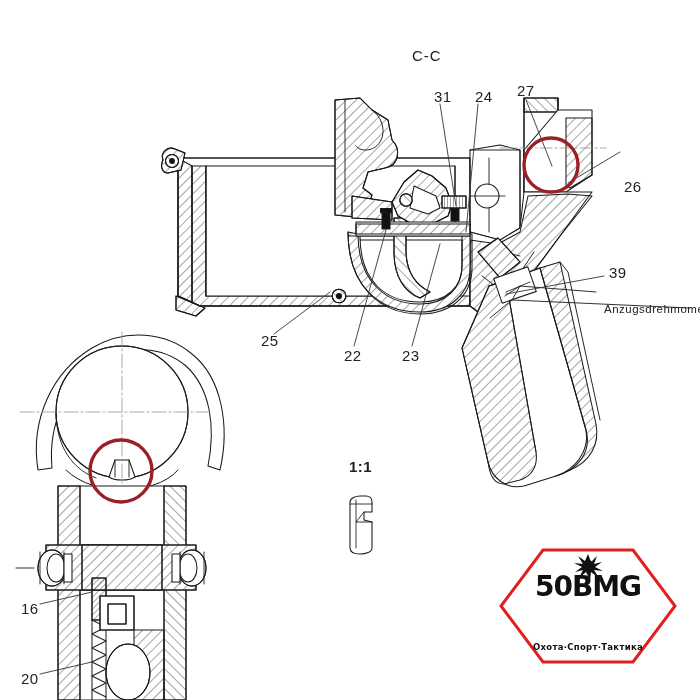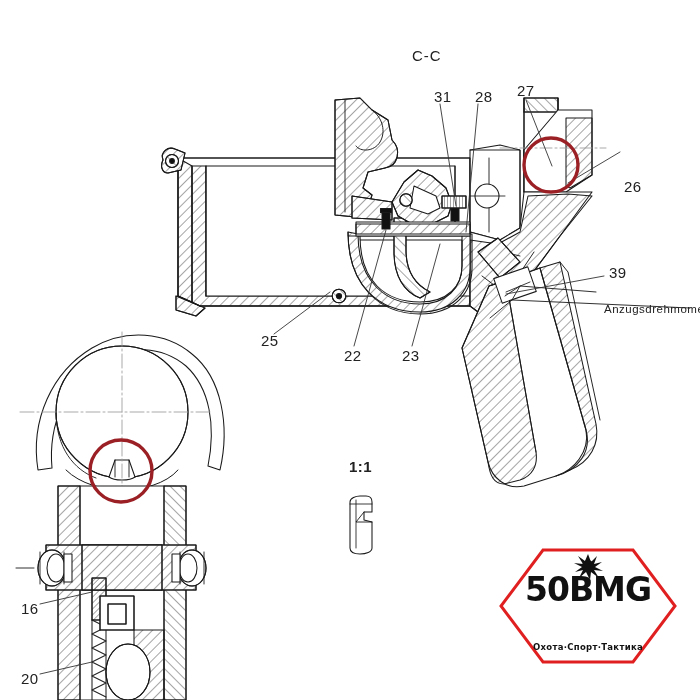--- a/index.html
+++ b/index.html
@@ -8,21 +8,21 @@
   #stage{position:absolute;inset:0;width:700px;height:700px;}
   .lbl{position:absolute;font-family:"Liberation Sans",sans-serif;
        font-size:15px;color:#222;letter-spacing:.5px;white-space:nowrap;}
   .lbl-sm{font-size:11.5px;}
   .title{position:absolute;font-size:15px;color:#222;letter-spacing:1px;}
   
   #logo{position:absolute;left:497px;top:546px;width:182px;height:120px;}
   .hexwrap{position:absolute;inset:0;}
   .logo-txt{position:absolute;left:0;width:182px;text-align:center;
             font-family:"DejaVu Sans",sans-serif;color:#111;}
-  #logo-main{top:27px;font-size:33px;font-weight:700;letter-spacing:-1px;line-height:1;}
+  #logo-main{top:27px;font-size:28px;font-weight:700;letter-spacing:-1px;line-height:1;}
   #logo-sub{top:62px;font-size:31px;font-weight:700;letter-spacing:-.5px;line-height:1;}
   #logo-tag{top:96px;font-size:8.5px;font-weight:700;letter-spacing:.3px;}
 </style>
 </head>
 <body>
 
 <div id="stage">
 
   <svg id="art" width="700" height="700" viewBox="0 0 700 700" xmlns="http://www.w3.org/2000/svg">
     <defs>
@@ -264,21 +264,21 @@
     <g fill="none" stroke="#9b2025" stroke-width="3.4">
       <circle cx="551" cy="165" r="27"></circle>
       <circle cx="121" cy="471" r="31"></circle>
     </g>
   </svg>
 
   
   <div class="title" style="left:396px;top:47px;margin-left:16px;">C-C</div>
 
   <div class="lbl" style="left:434px;top:88px;">31</div>
-  <div class="lbl" style="left:475px;top:88px;">28</div>
+  <div class="lbl" style="left:475px;top:88px;">24</div>
   <div class="lbl" style="left:517px;top:82px;">27</div>
   <div class="lbl" style="left:624px;top:138px;margin-top:40px;">26</div>
   <div class="lbl" style="left:609px;top:264px;">39</div>
   <div class="lbl" style="left:261px;top:332px;">25</div>
   <div class="lbl" style="left:344px;top:347px;">22</div>
   <div class="lbl" style="left:402px;top:347px;">23</div>
   <div class="lbl" style="left:21px;top:600px;">16</div>
   <div class="lbl" style="left:21px;top:670px;">20</div>
 
   <div class="lbl lbl-sm" style="left:604px;top:303px;">Anzugsdrehmoment</div>

